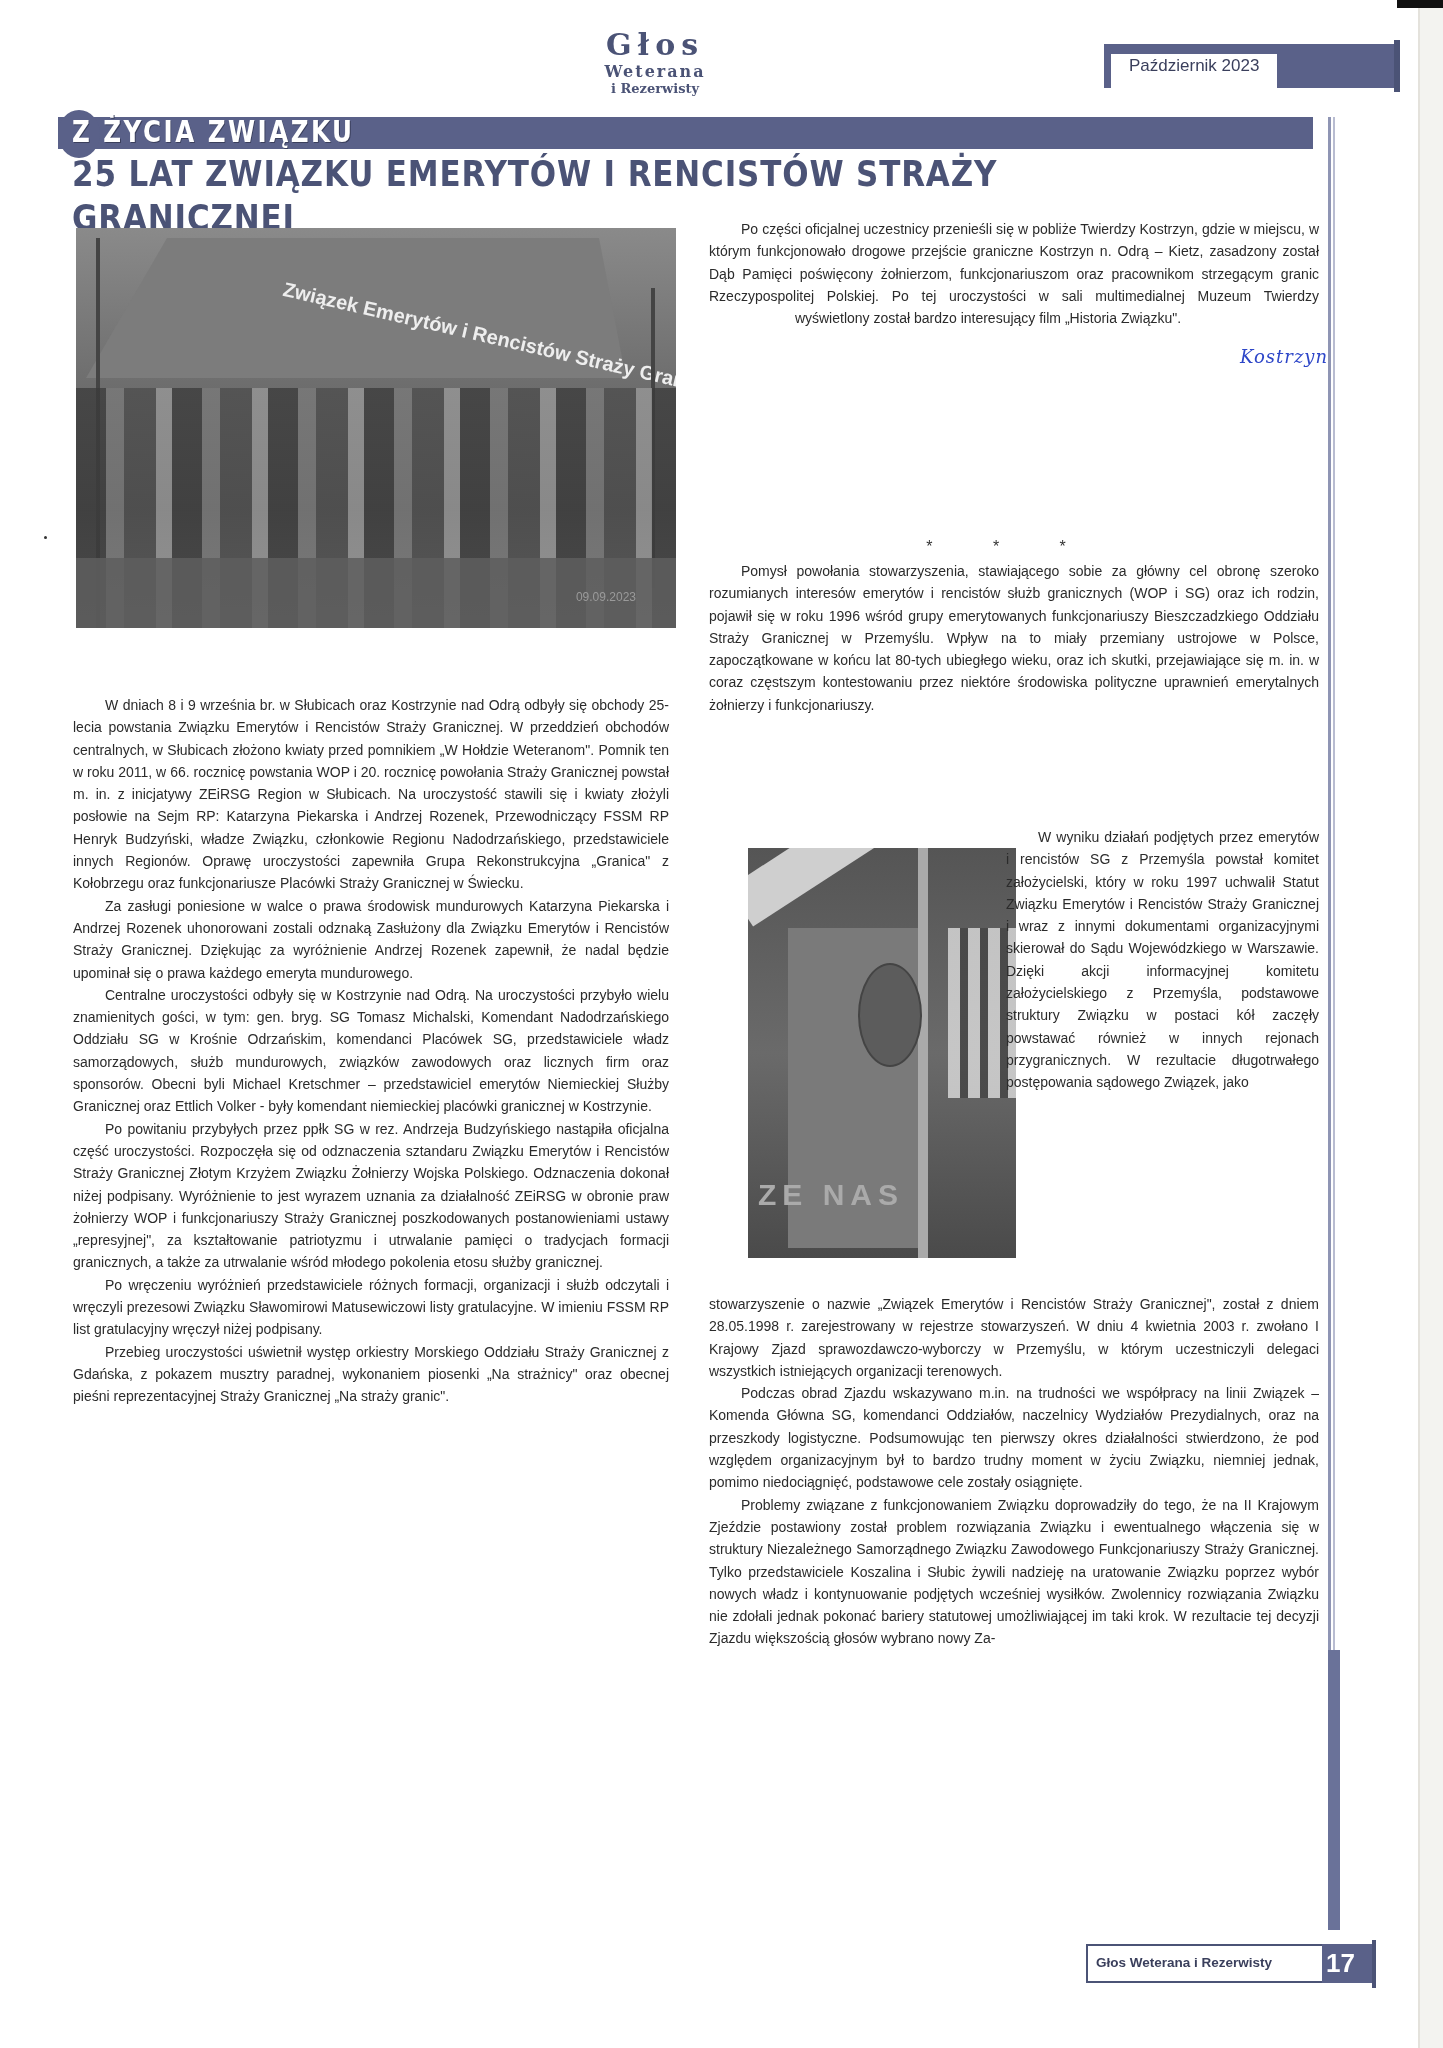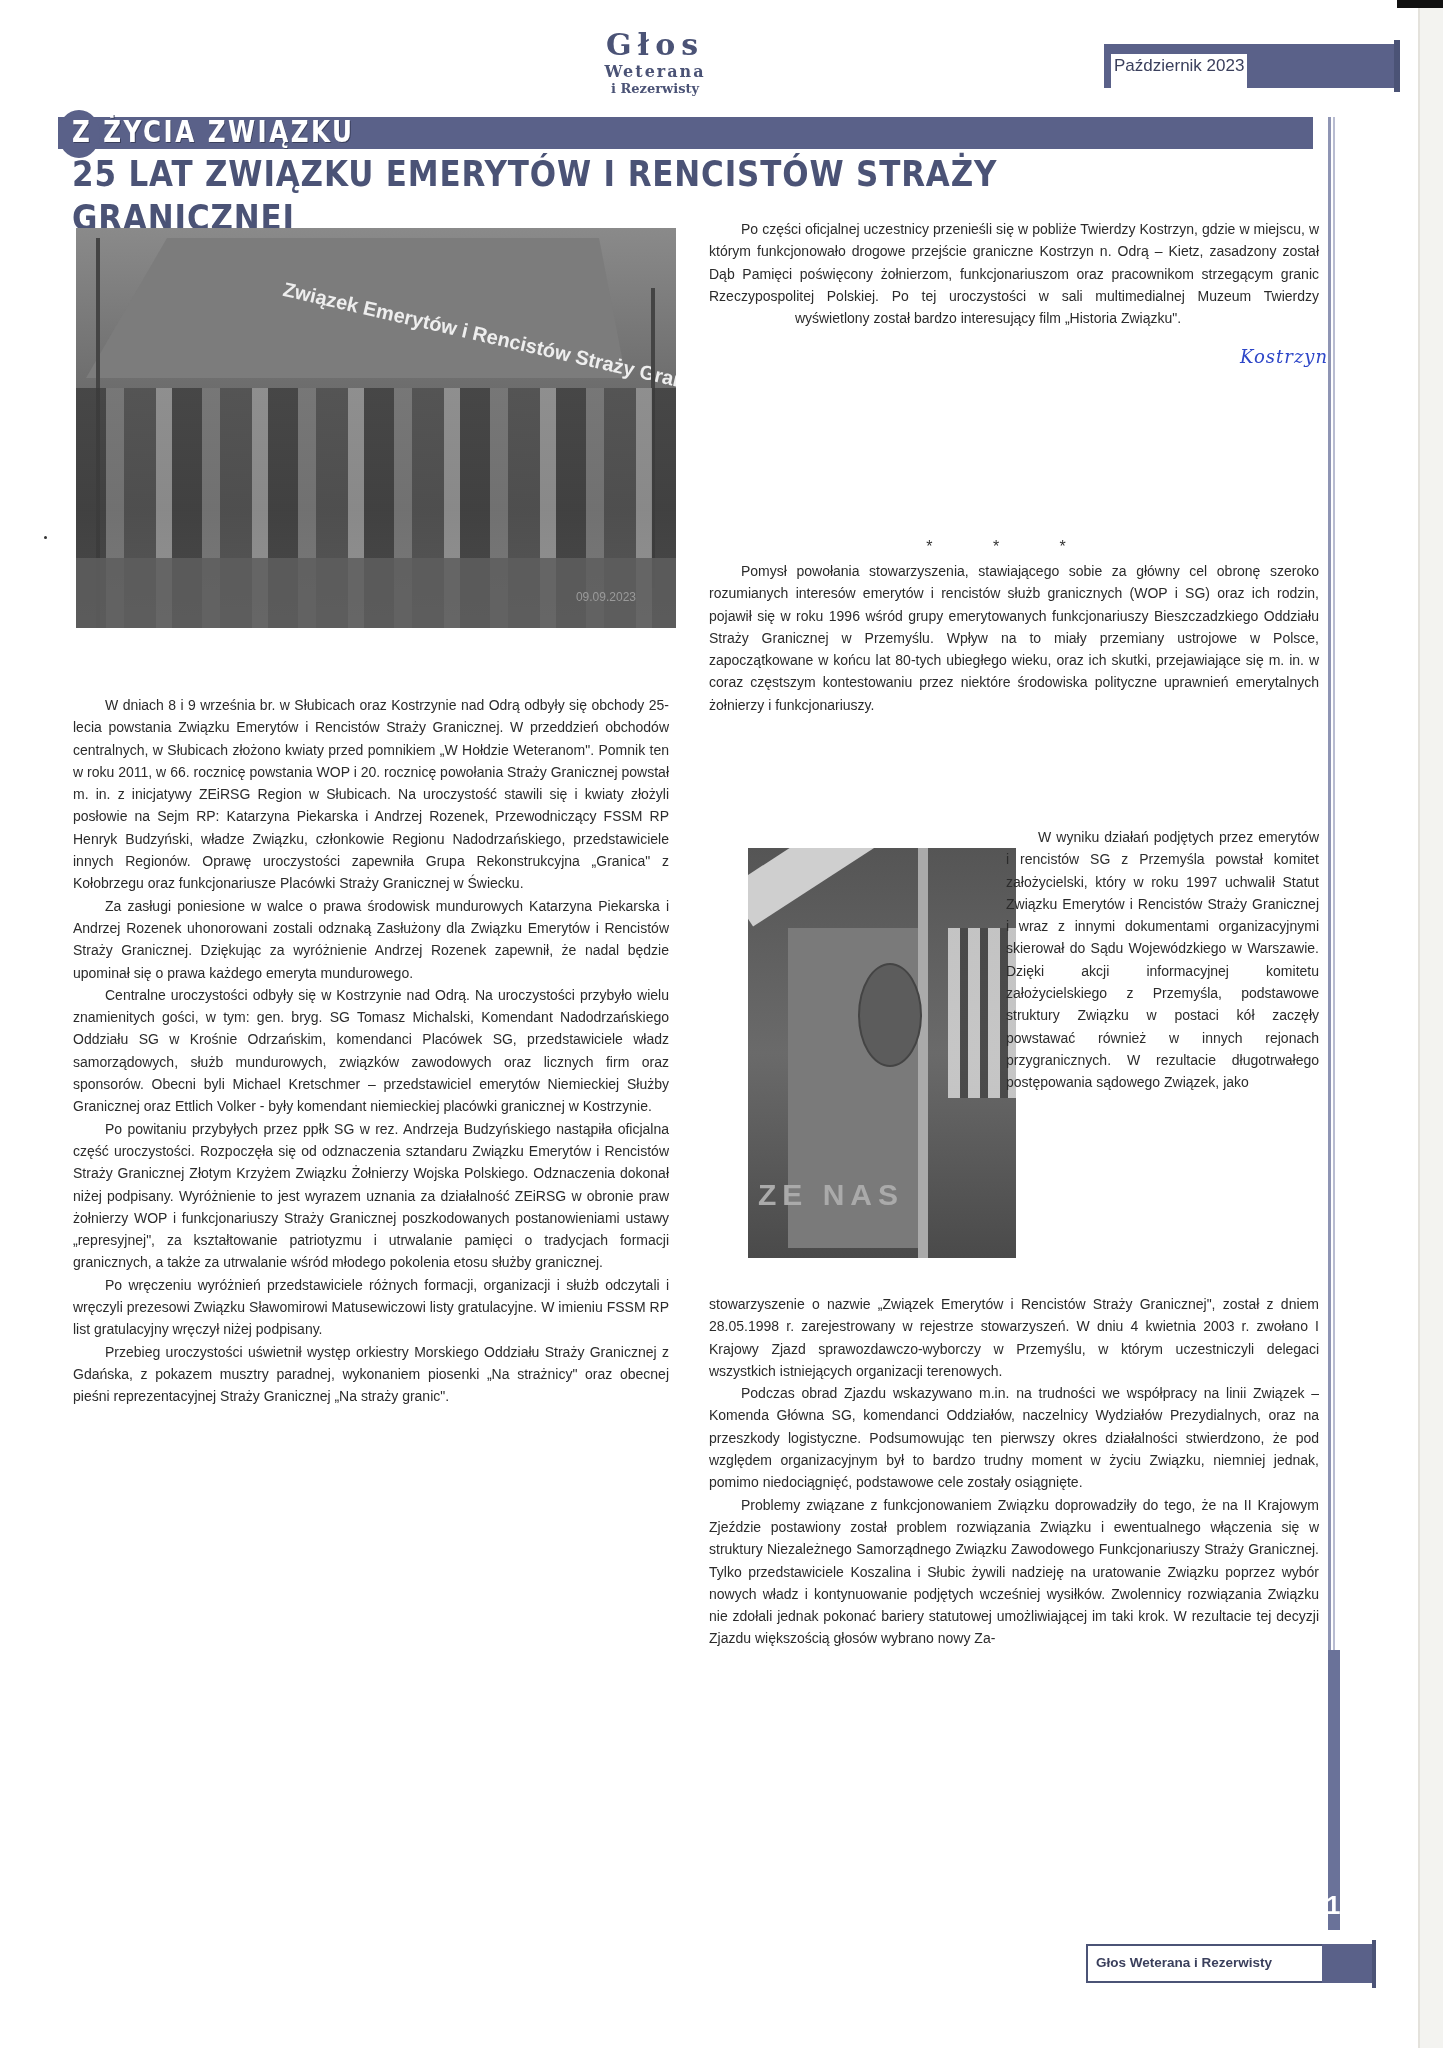--- a/index.html
+++ b/index.html
@@ -30,21 +30,21 @@
   .masthead .m3 { font-size: 13px; font-weight: bold; margin-top: 2px; }
 
   .date-box {
     position: absolute; left: 1104px; top: 44px; width: 290px; height: 44px;
     background: #5a6189;
   }
   .date-box .cap {
     position: absolute; right: -6px; top: -4px; width: 6px; height: 52px; background: #4b5376;
   }
   .date-label {
-    position: absolute; left: 1111px; top: 54px; height: 37px; padding: 0 3px;
+    position: absolute; left: 1111px; top: 54px; height: 37px; padding: 0 18px;
     background: #fff; font-size: 17px; line-height: 24px; color: #3a3f5c;
   }
   
   .section-bar {
     position: absolute; left: 58px; top: 117px; width: 1255px; height: 32px;
     background: #5a6189;
   }
   .section-circle {
     position: absolute; left: 58px; top: 110px; width: 42px; height: 48px; border-radius: 50%;
     background: #5a6189;
@@ -112,21 +112,21 @@
     position: absolute; left: 1240px; top: 346px; color: #2d46c8; font-family: "DejaVu Serif", serif;
     font-style: italic; font-size: 18px; letter-spacing: 1px;
   }
   
   .footer-box {
     position: absolute; left: 1086px; top: 1944px; width: 235px; height: 35px;
     border: 2px solid #4b5376; background: #fff;
   }
   .footer-label { position: absolute; left: 1096px; top: 1946px; font-size: 13.5px; font-weight: bold; line-height: 33px; color: #3a3f5c; }
   .footer-num-box { position: absolute; left: 1322px; top: 1944px; width: 50px; height: 39px; background: #5a6189; }
-  .footer-num { position: absolute; left: 1326px; top: 1886px; font-size: 26px; font-weight: bold; line-height: 39px; color: #fff; }
+  .footer-num { position: absolute; left: 1326px; top: 1944px; font-size: 26px; font-weight: bold; line-height: 39px; color: #fff; }
   .footer-cap { position: absolute; left: 1372px; top: 1940px; width: 4px; height: 48px; background: #4b5376; }
   .dot { position: absolute; left: 44px; top: 536px; width: 3px; height: 3px; background: #333; border-radius: 50%; }
 </style>
 </head>
 <body>
 
 <div class="page"></div>
 <div class="top-black"></div>
 <div class="right-gutter"></div>
 <div class="dot"></div>

